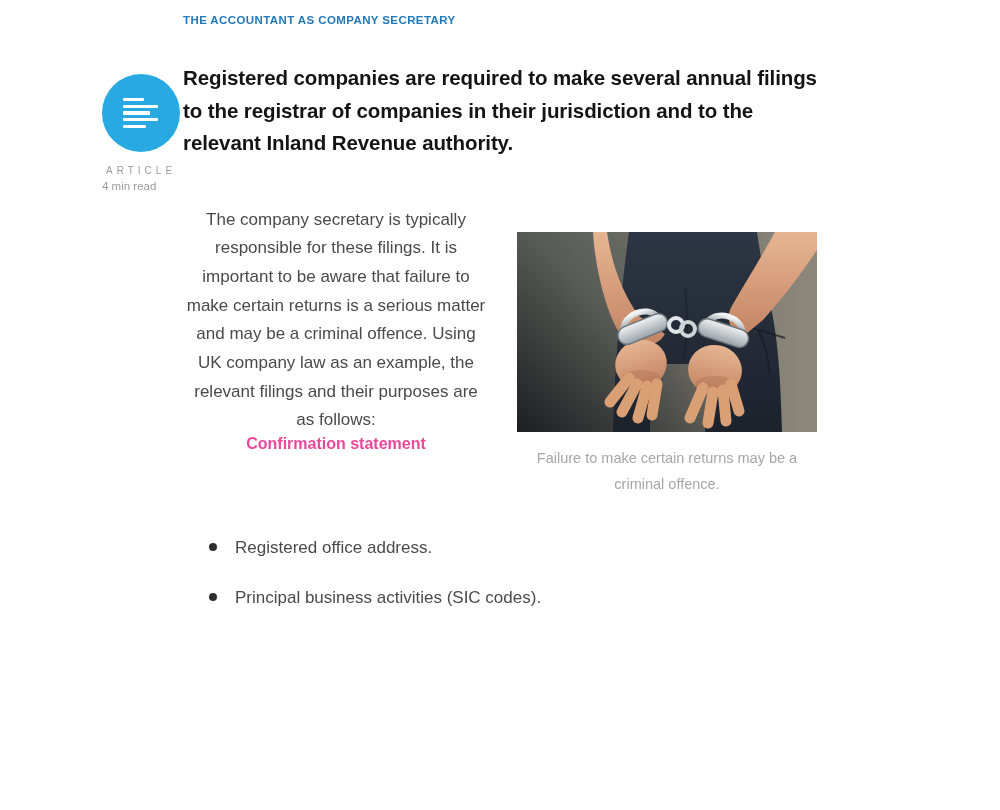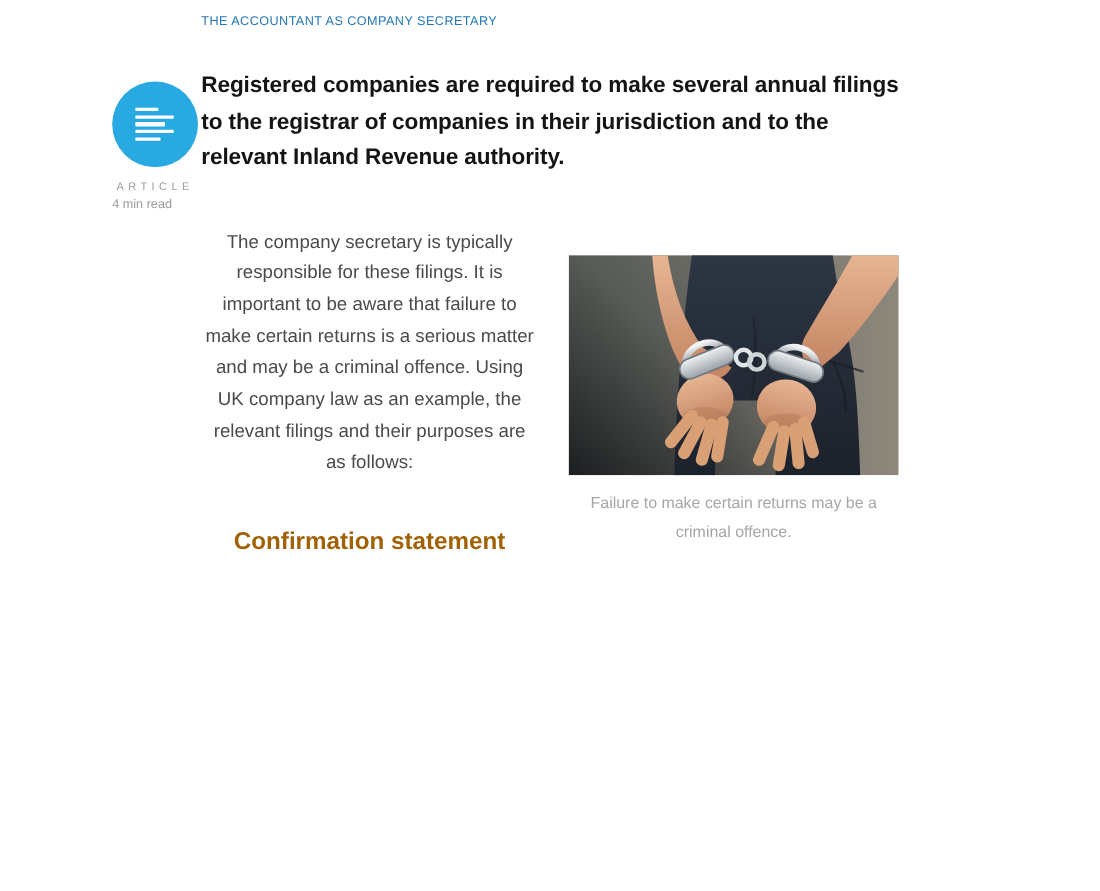--- a/index.html
+++ b/index.html
@@ -8,21 +8,21 @@
     width: 1000px; height: 810px;
     font-family: "Liberation Sans", sans-serif;
     position: relative; overflow: hidden;
     color: #1c1c1c;
   }
   .page { position: relative; width: 1000px; height: 810px; background: #fff; }
 
   
   .eyebrow {
     position: absolute; left: 183px; top: 14px;
-    font-size: 11.5px; font-weight: normal; letter-spacing: 0.4px;
+    font-size: 11.5px; font-weight: bold; letter-spacing: 0.4px;
     color: #2478b5; text-decoration: none; cursor: pointer;
   }
 
   
   .badge { position: absolute; left: 102px; top: 74px; width: 78px; text-align: left; }
   .badge-circle {
     width: 78px; height: 78px; border-radius: 50%;
     background: #29a9e1;
     display: flex; align-items: center; justify-content: center;
   }
@@ -51,21 +51,21 @@
     color: #141414; letter-spacing: -0.1px;
   }
 
   .columns { display: flex; margin-top: 46px; text-align: center; }
   .col-text { width: 306px; font-size: 17px; line-height: 28.7px; color: #4a4a4a; }
   .col-figure { margin-left: 28px; width: 340px; }
   .photo-box { margin-top: 26px; width: 300px; height: 200px; line-height: 0; }
   .photo-box svg { display: block; }
   .caption { margin-top: 13px; font-size: 14.5px; line-height: 26px; color: #a6a6a6; }
 
-  h3.section-heading { margin-top: 44px; font-size: 22px; font-weight: bold; color: #a16207; }
+  h3.section-heading { font-size: 16px; font-weight: bold; color: #ec4899; }
 
   .section-intro { margin-top: 24px; width: 634px; font-size: 17px; line-height: 29px; color: #4a4a4a; }
 
   ul.bullets { margin-top: 36px; list-style: none; }
   ul.bullets li {
     position: relative; padding-left: 52px;
     font-size: 17px; line-height: 29px; color: #4a4a4a;
   }
   ul.bullets li + li { margin-top: 21px; }
   ul.bullets li .dot {
@@ -178,15 +178,25 @@
             </g>
             <circle cx="159" cy="93" r="7" fill="none" stroke="#e3e6e8" stroke-width="4"></circle>
             <circle cx="171" cy="97" r="7" fill="none" stroke="#cfd4d7" stroke-width="4"></circle>
           </svg>
         </div>
         <figcaption class="caption">Failure to make certain returns may be a criminal offence.</figcaption>
       </figure>
     </div>
 
 
+    <ul class="bullets">
+      <li>
+        <span class="dot"></span>
+        <span>Registered office address.</span>
+      </li>
+      <li>
+        <span class="dot"></span>
+        <span>Principal business activities (SIC codes).</span>
+      </li>
+    </ul>
 
   </div>
 </div>
 
 </body></html>

